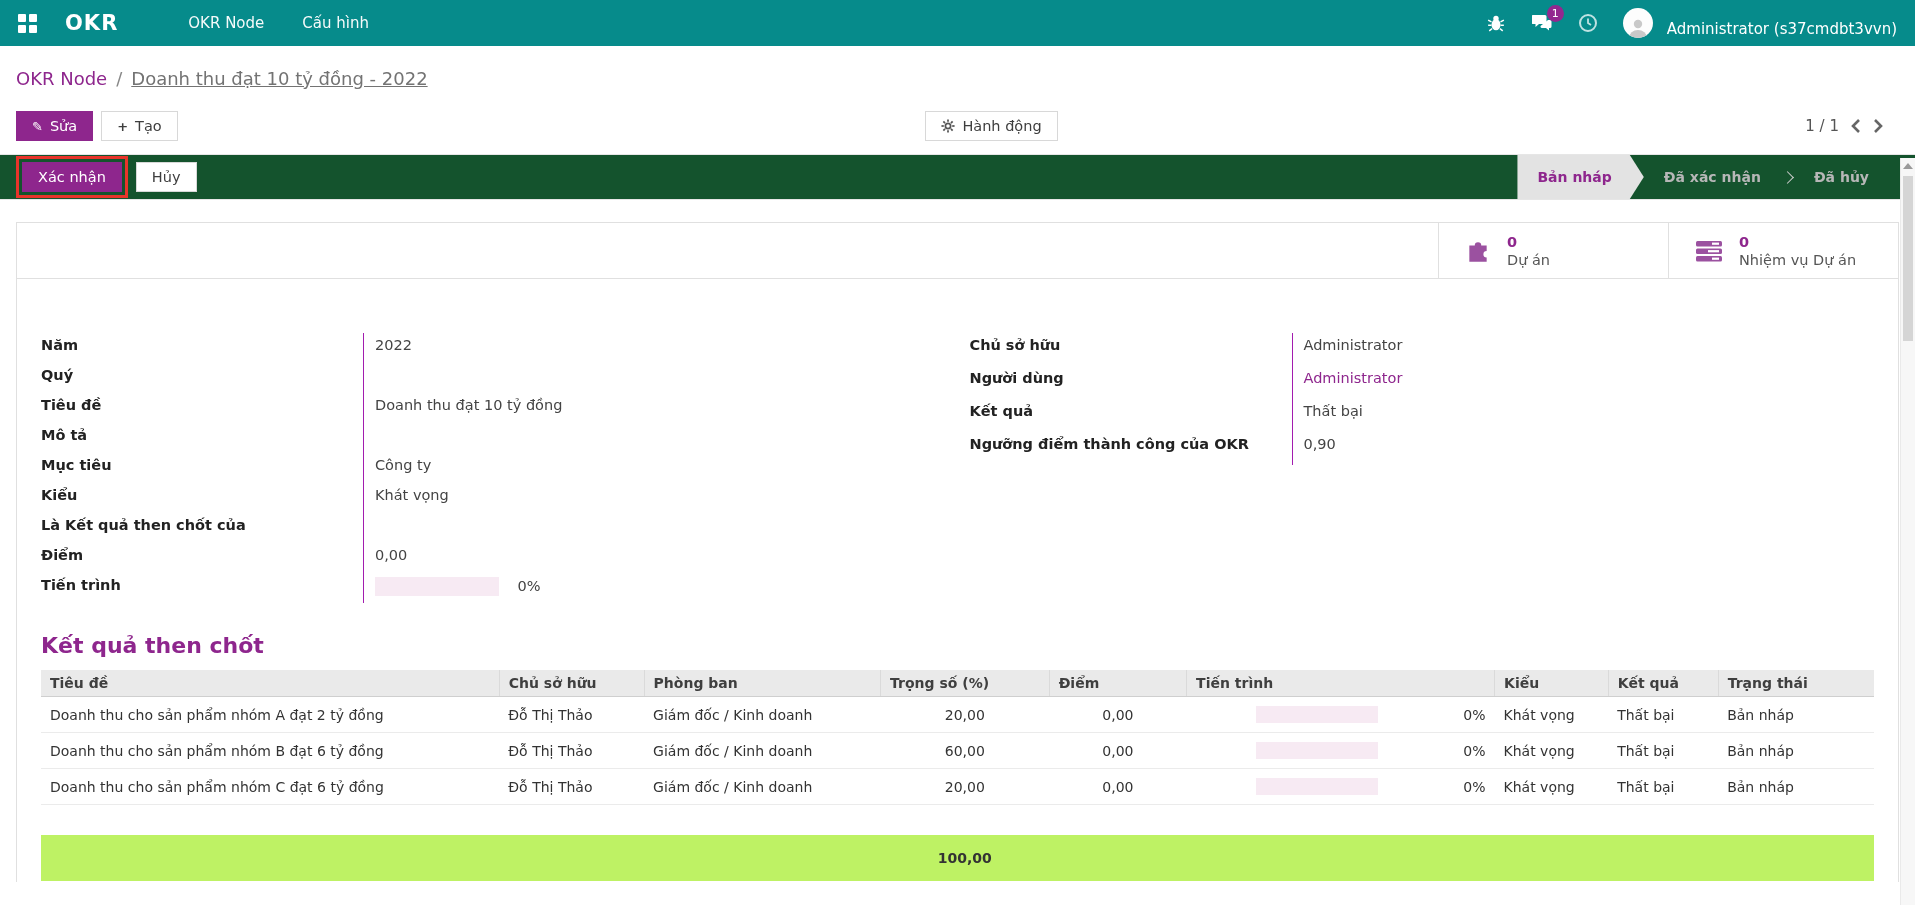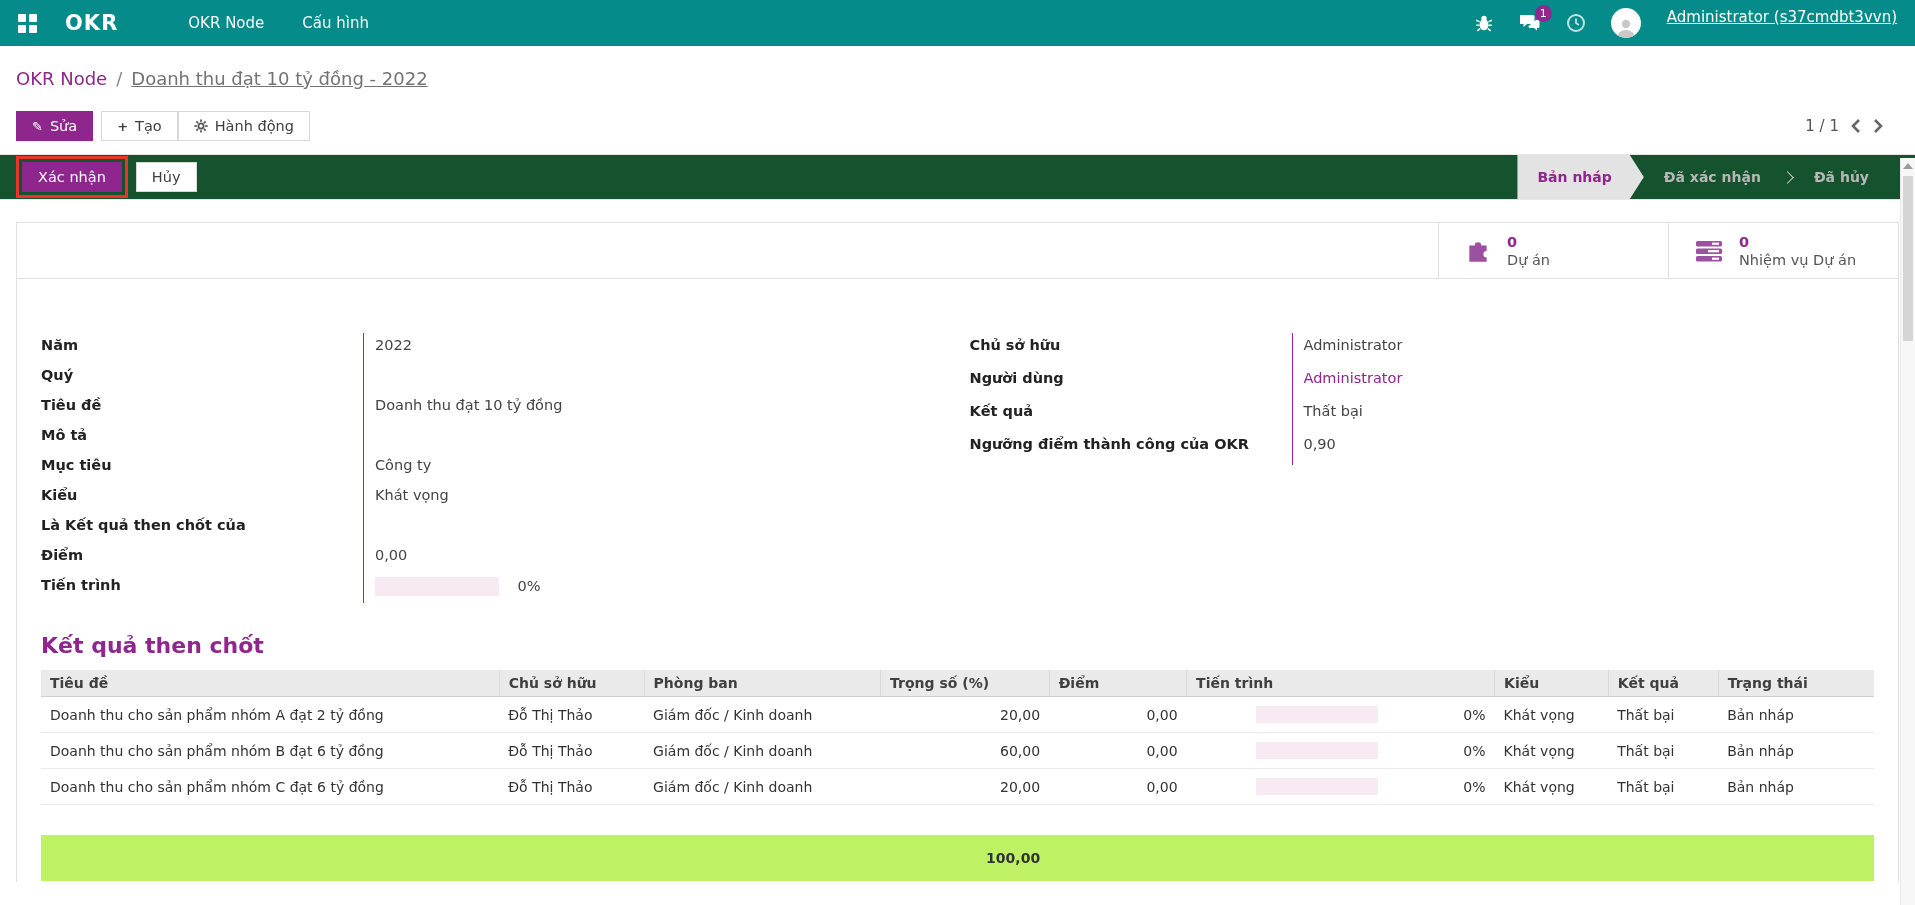--- a/index.html
+++ b/index.html
@@ -13,33 +13,33 @@
   
   .navbar { height:46px; background:#068b8b; display:flex; align-items:center; padding:0 18px; color:#fff; }
   .apps-grid { display:grid; grid-template-columns:8px 8px; grid-gap:3px; cursor:pointer; margin-right:28px; }
   .apps-grid span { width:8px; height:8px; background:#fff; border-radius:1px; display:block; }
   .brand { font-size:21px; font-weight:600; letter-spacing:1px; margin-right:70px; cursor:pointer; }
   .nav-menu { font-size:15px; margin-right:38px; cursor:pointer; opacity:.96; }
   .nav-right { margin-left:auto; display:flex; align-items:center; gap:24px; }
   .nav-ic { position:relative; width:22px; height:22px; display:flex; align-items:center; justify-content:center; cursor:pointer; }
   .badge { position:absolute; top:-7px; right:-11px; min-width:17px; height:17px; background:#93278f; border-radius:9px;
            font-size:11px; line-height:17px; text-align:center; padding:0 2px; }
-  .user-block { display:flex; align-items:flex-start; gap:26px; cursor:pointer;text-decoration:underline; }
+  .user-block { display:flex; align-items:flex-end; gap:14px; cursor:pointer; }
   .avatar { width:30px; height:30px; border-radius:50%; background:#fdfdfd; overflow:hidden; display:flex; align-items:flex-end; justify-content:center; }
   .user-name { font-size:15px; }
 
   
   .control-panel { padding:12px 16px 0 16px; background:#fff; }
   .breadcrumb { height:40px; display:flex; align-items:center; font-size:18px; }
   .bc-link { color:#8e268d; cursor:pointer; }
   .bc-sep { color:#888; margin:0 9px; }
   .bc-current { color:#737373;text-decoration:underline; }
   .button-row { height:56px; display:flex; align-items:center; }
   .left-group { display:flex; gap:8px; align-items:center; }
-  .center-group { flex:1; display:flex; }
+  .center-group { flex:1; display:flex; justify-content:center; }
   .pager { display:flex; align-items:center; gap:10px; color:#555; font-size:15px; padding-right:14px; }
   .pg-btn { cursor:pointer; display:flex; align-items:center; }
 
   .btn { font-size:14.5px; padding:6px 15px; border:1px solid #d8d8d8; background:#fff; color:#3e3e3e;
          cursor:pointer; display:inline-flex; align-items:center; gap:7px; border-radius:0; font-family:inherit; }
   .btn.primary { background:#8e268d; border-color:#8e268d; color:#fff; }
   .btn .glyph { font-size:13px; }
 
   
   .statusbar { height:46px; border-top:1px solid #e6e6e6; border-bottom:1px solid #e6e6e6;
@@ -74,21 +74,21 @@
 
   .section-title { color:#8e268d; font-size:22px; font-weight:600; margin:30px 0 12px 24px; }
 
   
   .kr-table { width:calc(100% - 48px); margin:0 24px; border-collapse:collapse; font-size:14px; table-layout:fixed; }
   .kr-table thead th { background:#eaeaea; border-bottom:1px solid #cfcfcf; border-right:1px solid #dadada;
                        padding:5px 9px; text-align:left; font-weight:700; color:#3f3f3f; }
   .kr-table thead th:last-child { border-right:none; }
   .kr-table tbody td { padding:9px 9px; border-bottom:1px solid #ebebeb; color:#333; overflow:hidden; white-space:nowrap; }
   .kr-table tbody tr { cursor:pointer; }
-  .num { text-align:right; }
+  .num { text-align:center; }
   .cell-progress { display:flex; align-items:center; }
   .ptrack.small { width:122px; height:17px; margin:0 0 0 60px; }
   .pval { margin-left:auto; }
   .kr-table tr.spacer td { height:30px; border:none; padding:0; }
   .kr-table tr.total td { background:#bef264; height:46px; font-weight:700; color:#333; border:none; }
 
   
   .scrollbar { position:fixed; top:158px; right:0; bottom:0; width:15px; background:#f7f7f7; border-left:1px solid #eaeaea; }
   .sb-arrow { width:0; height:0; border-left:5px solid transparent; border-right:5px solid transparent;
               border-bottom:6px solid #9a9a9a; margin:5px auto 4px auto; }

